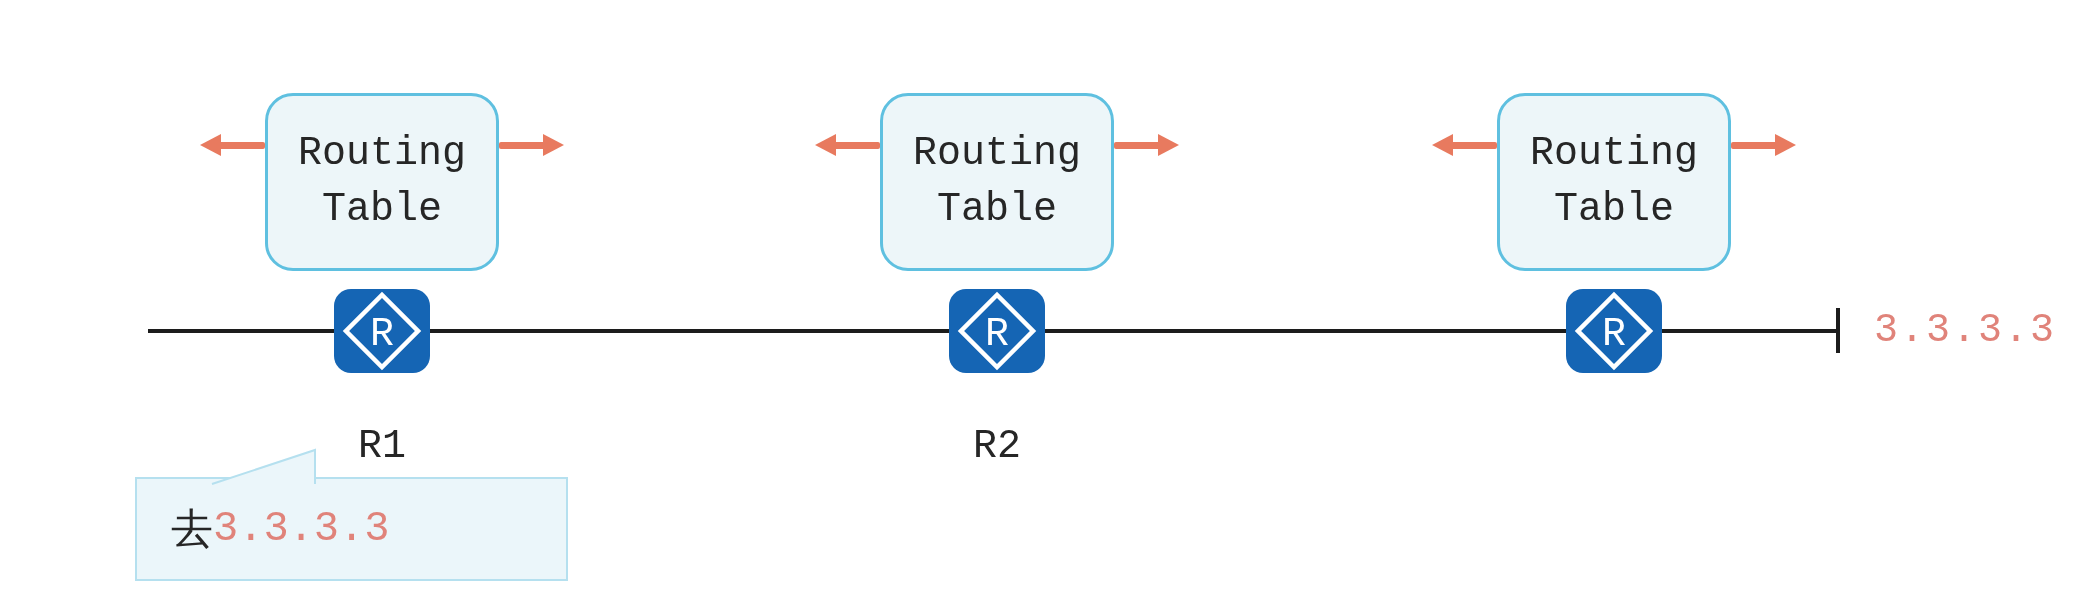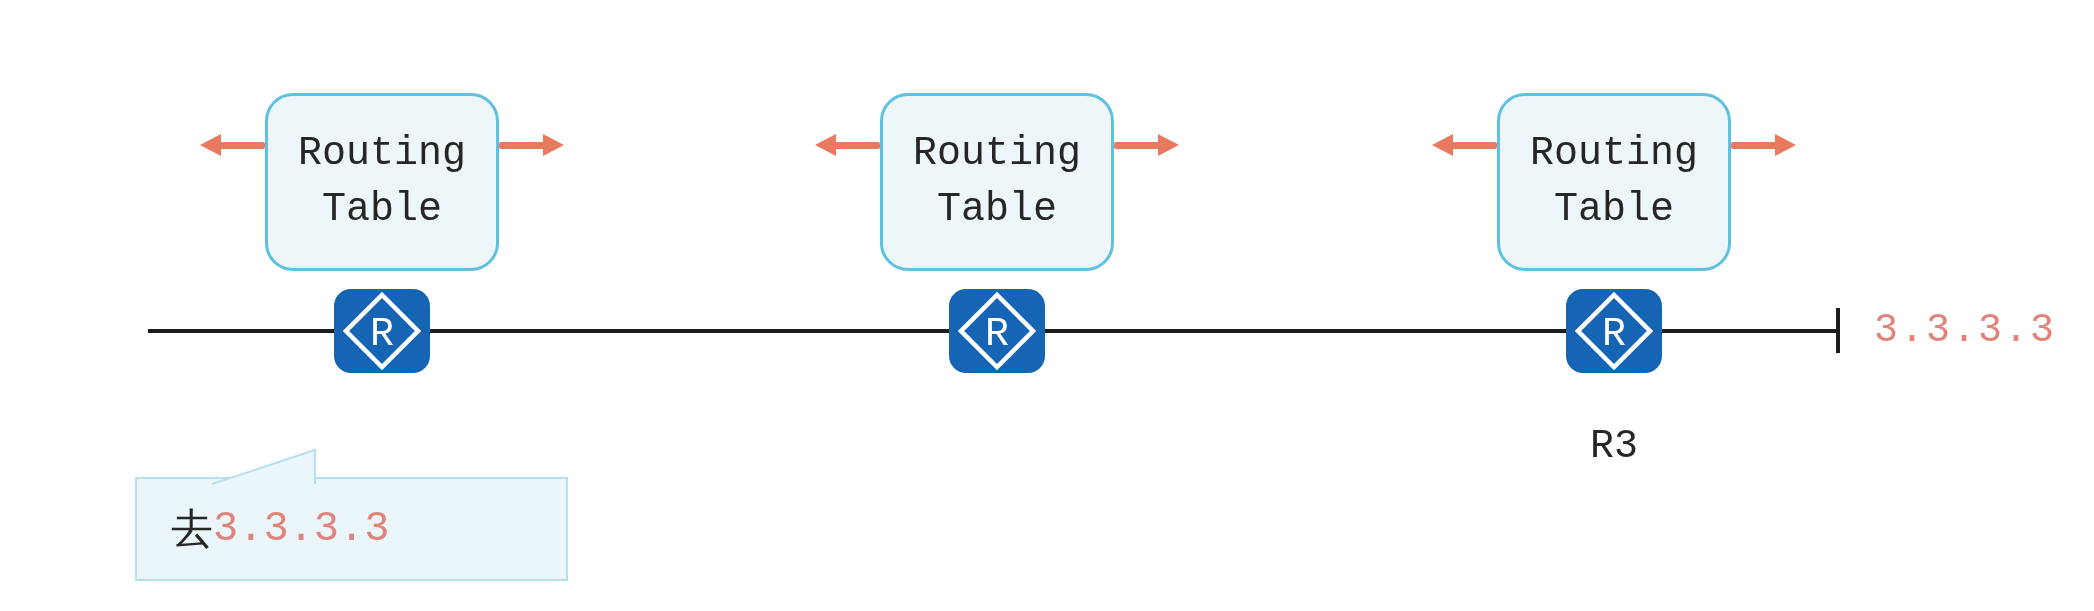--- a/index.html
+++ b/index.html
@@ -142,20 +142,21 @@
       <span class="head"></span>
       <span class="shaft"></span>
     </div>
     <div class="router-icon">
       <svg viewBox="0 0 98 86" width="98" height="86">
         <rect x="1" y="1" width="96" height="84" rx="17" fill="var(--router_blue)"></rect>
         <rect x="23.5" y="17.5" width="51" height="51" transform="rotate(45 49 43)" fill="none" stroke="#ffffff" stroke-width="4.5"></rect>
         <text x="49" y="57" text-anchor="middle" font-size="40" fill="#ffffff" font-family="Liberation Mono, monospace">R</text>
       </svg>
     </div>
+    <div class="router-label">R1</div>
   </div>
 
   <div class="group g2">
     <div class="arrow left">
       <span class="head"></span>
       <span class="shaft"></span>
     </div>
     <div class="rt-box">
       <span>Routing</span>
       <span>Table</span>
@@ -164,20 +165,21 @@
       <span class="head"></span>
       <span class="shaft"></span>
     </div>
     <div class="router-icon">
       <svg viewBox="0 0 98 86" width="98" height="86">
         <rect x="1" y="1" width="96" height="84" rx="17" fill="var(--router_blue)"></rect>
         <rect x="23.5" y="17.5" width="51" height="51" transform="rotate(45 49 43)" fill="none" stroke="#ffffff" stroke-width="4.5"></rect>
         <text x="49" y="57" text-anchor="middle" font-size="40" fill="#ffffff" font-family="Liberation Mono, monospace">R</text>
       </svg>
     </div>
+    <div class="router-label">R2</div>
   </div>
 
   <div class="group g3">
     <div class="arrow left">
       <span class="head"></span>
       <span class="shaft"></span>
     </div>
     <div class="rt-box">
       <span>Routing</span>
       <span>Table</span>
@@ -186,21 +188,20 @@
       <span class="head"></span>
       <span class="shaft"></span>
     </div>
     <div class="router-icon">
       <svg viewBox="0 0 98 86" width="98" height="86">
         <rect x="1" y="1" width="96" height="84" rx="17" fill="var(--router_blue)"></rect>
         <rect x="23.5" y="17.5" width="51" height="51" transform="rotate(45 49 43)" fill="none" stroke="#ffffff" stroke-width="4.5"></rect>
         <text x="49" y="57" text-anchor="middle" font-size="40" fill="#ffffff" font-family="Liberation Mono, monospace">R</text>
       </svg>
     </div>
-    <div class="router-label">R3</div>
   </div>
 
   <div class="callout-bubble">
     <span>去</span>
       <span class="hl">3.3.3.3</span>
   </div>
   <svg class="callout-tail" viewBox="0 0 115 40" width="115" height="40">
     <path d="M7,38 L110,4 L110,38" fill="var(--bubble_fill)" stroke="var(--bubble_border)" stroke-width="2"></path>
   </svg>
 

